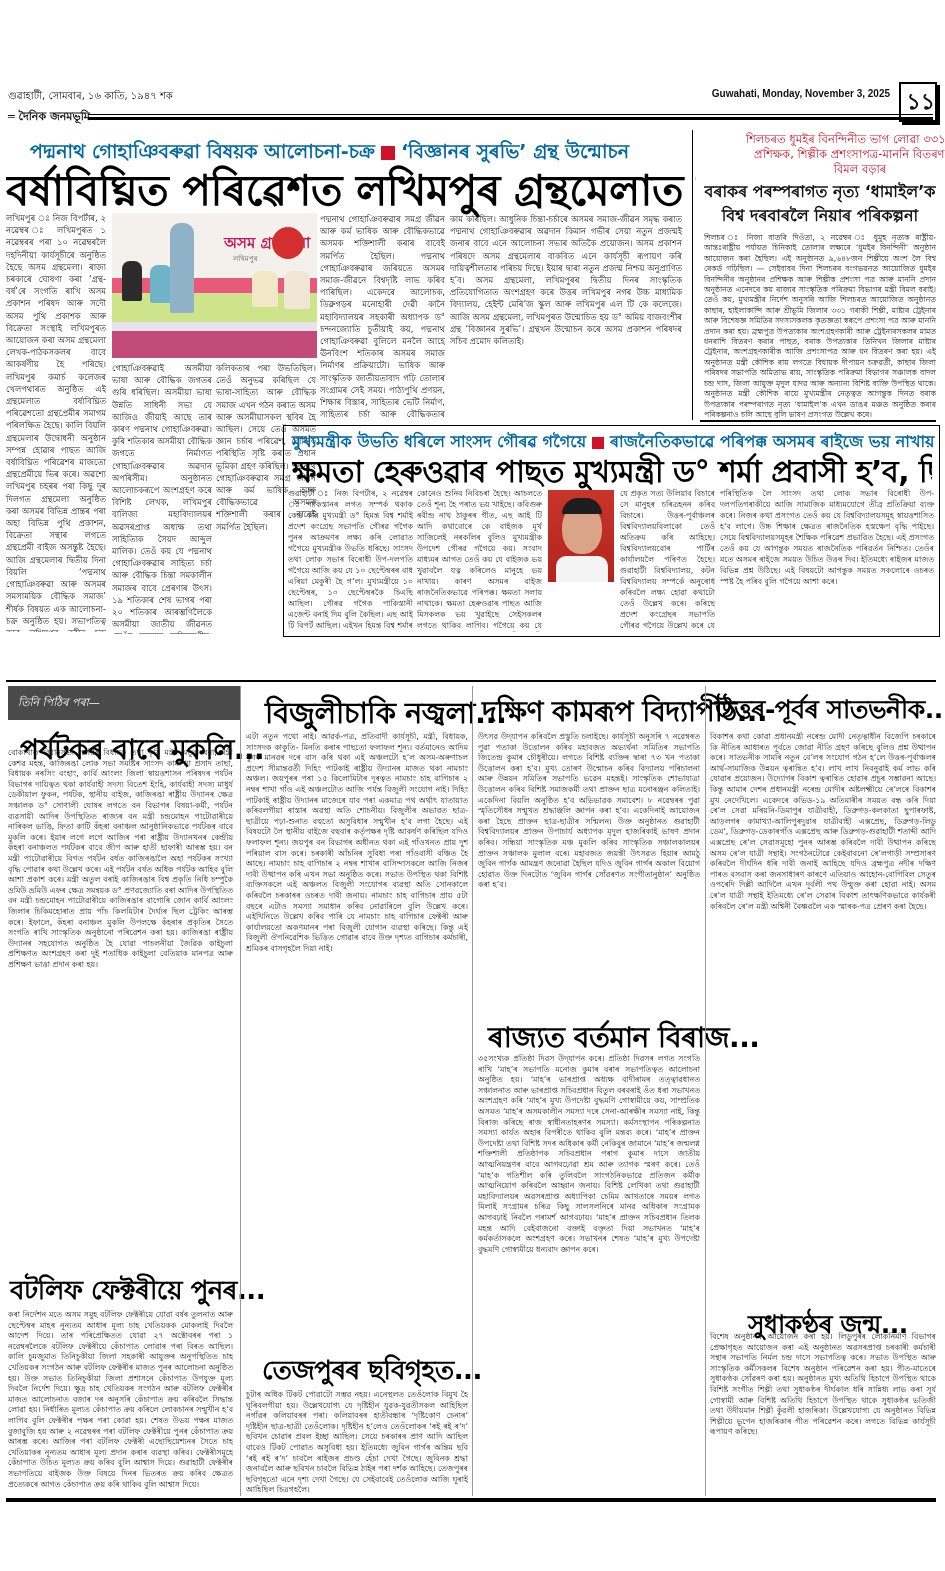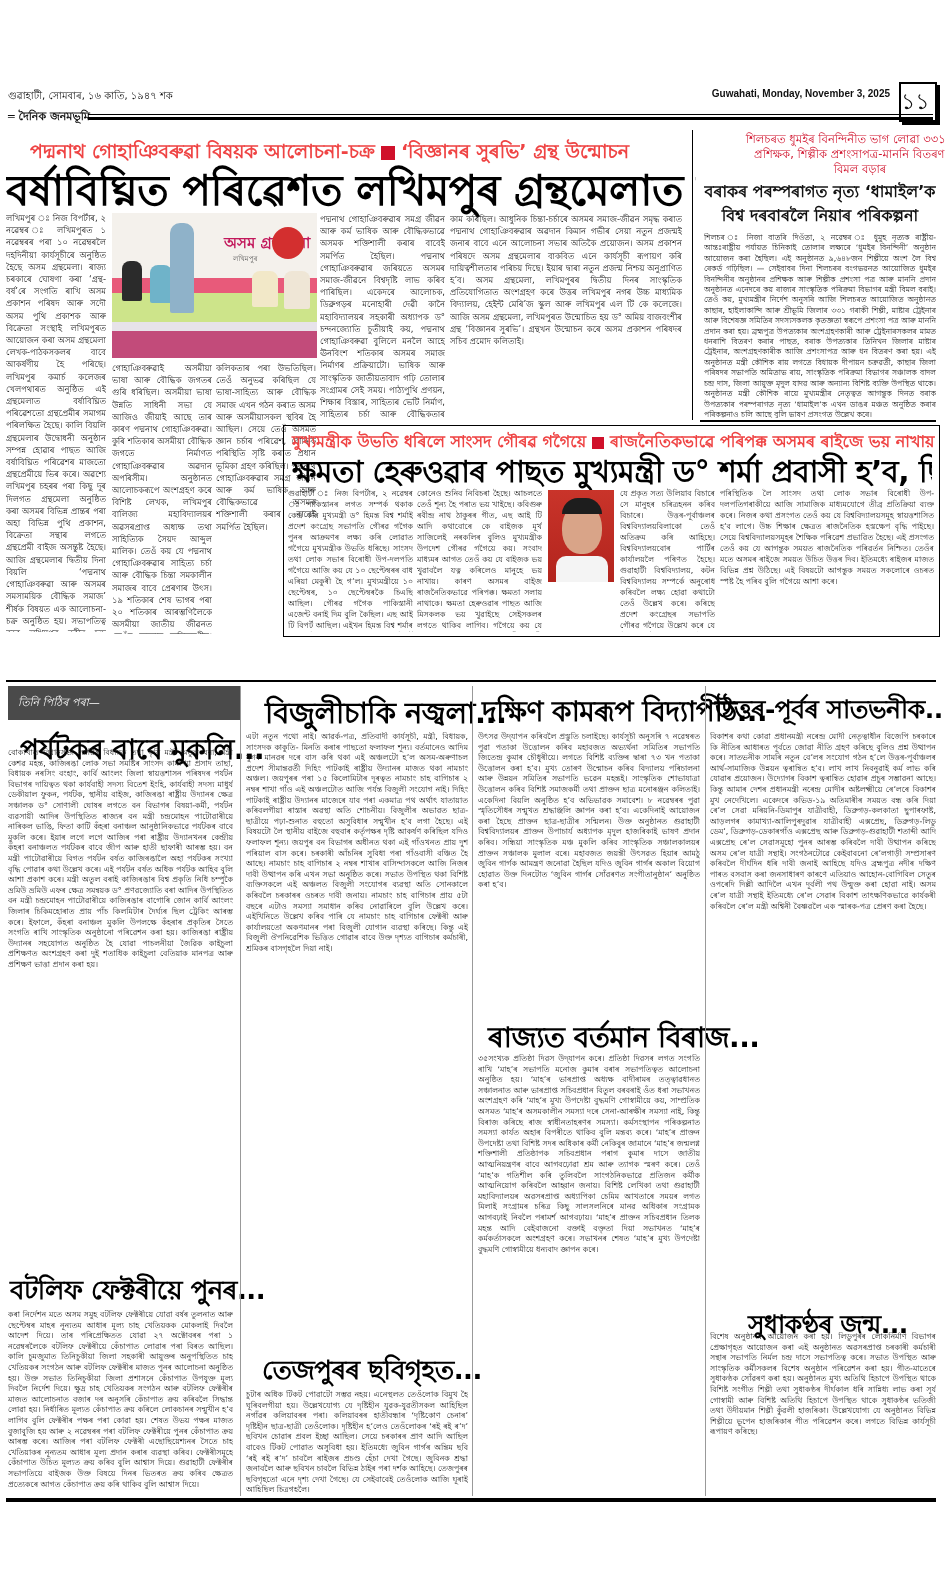--- a/index.html
+++ b/index.html
@@ -4,27 +4,27 @@
 <style>
   html,body{margin:0;padding:0;background:#fff;}
   body{width:945px;height:1571px;position:relative;overflow:hidden;font-family:"DejaVu Sans",sans-serif;color:#111;}
   .abs{position:absolute;}
   .txt{font-size:8.4px;line-height:12.2px;text-align:justify;color:#1a1a1a;overflow:hidden;}
   .txt p{margin:0;}
   .hdrline{font-size:10px;color:#111;}
   .rule-thick{background:#000;height:4px;}
   .rule-thin{background:#000;height:1px;}
   .vrule{background:#000;width:1px;}
-  .kicker-red{color:#ef4444;font-weight:bold;white-space:nowrap;}
+  .kicker-red{color:#0369a1;font-weight:bold;white-space:nowrap;}
   .headline{font-weight:bold;color:#000;white-space:nowrap;letter-spacing:-0.5px;}
   .redsq{display:inline-block;width:14px;height:14px;background:#d0112b;vertical-align:middle;margin:0 6px;}
   .photo{overflow:hidden;}
   .section-tab{background:#4a4a4a;color:#fff;font-style:italic;font-size:11px;padding-left:10px;line-height:34px;}
   .sec-head{font-weight:bold;font-size:31px;white-space:nowrap;letter-spacing:-0.5px;color:#000;}
-  .pagenum{border:2px solid #000;font-weight:normal;font-size:22px;text-align:left;line-height:36px;box-shadow:3px 3px 0 #000;}
+  .pagenum{border:2px solid #000;font-weight:bold;font-size:22px;text-align:right;line-height:36px;box-shadow:3px 3px 0 #000;}
 </style>
 </head>
 <body>
 
 <div class="abs hdrline" style="left:8px;top:88px;">গুৱাহাটী, সোমবাৰ, ১৬ কাতি, ১৯৪৭ শক</div>
 <div class="abs hdrline" style="left:700px;top:88px;width:190px;text-align:right;font-family:'Liberation Sans',sans-serif;font-weight:bold;">Guwahati,  Monday, November 3, 2025</div>
 <div class="abs pagenum" style="left:899px;top:82px;width:34px;height:36px;">১১</div>
 <div class="abs" style="left:8px;top:108px;font-weight:bold;font-size:11px;">
   <span>═ </span><span>দৈনিক জনমভূমি</span>
 </div>

